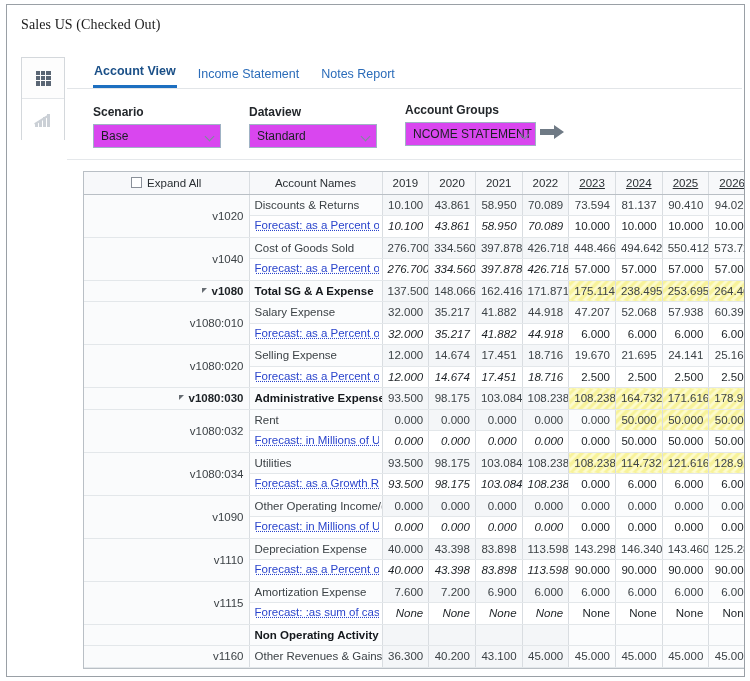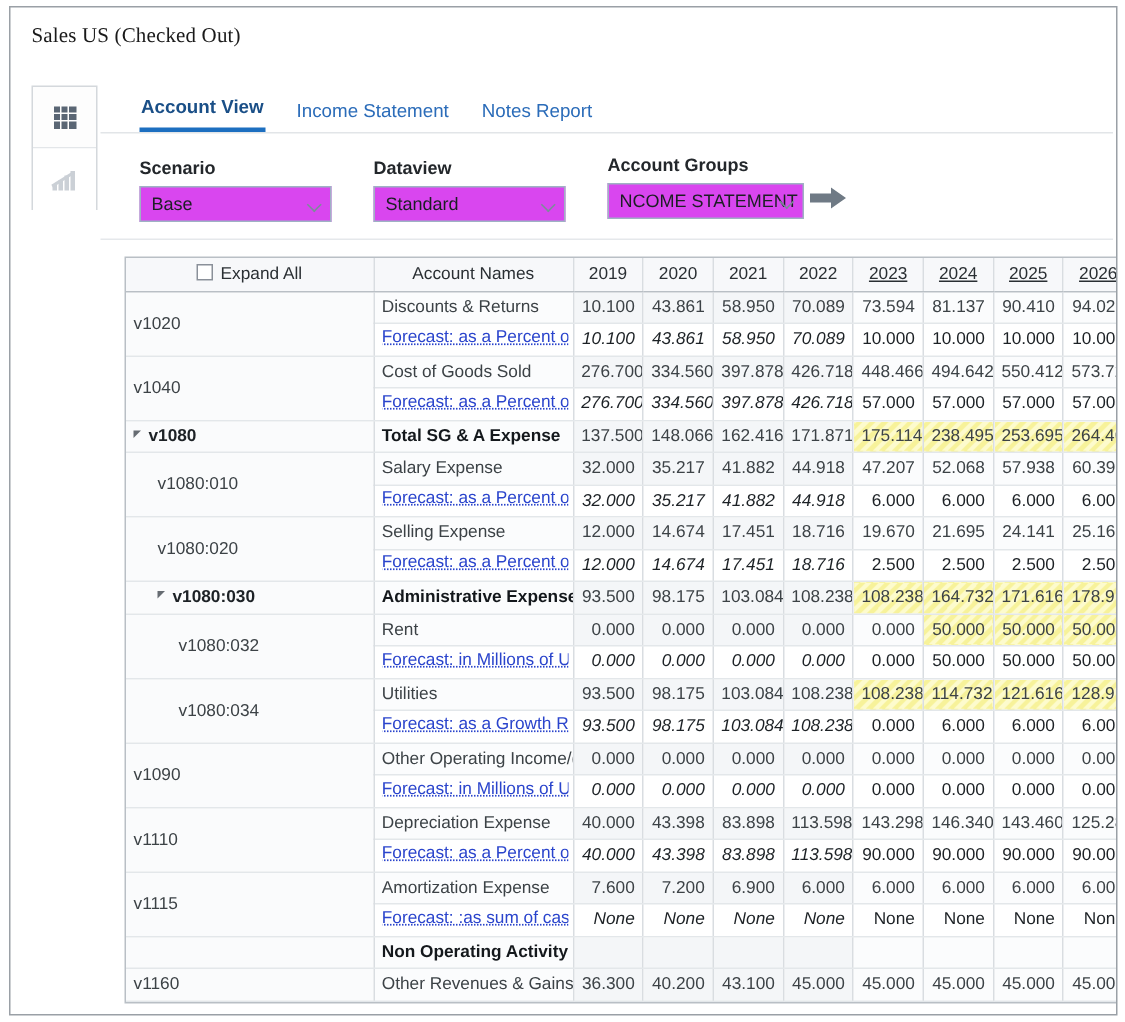--- a/index.html
+++ b/index.html
@@ -132,21 +132,21 @@
     border-bottom:1px solid #b9bfc5;
     height:22px;
   }
   th.yr-sel { background:#dcdcdc; color:#222; }
   th.yr-link { color:#2a5db0; text-decoration:underline; }
   col.c-code { width:165px; }
   col.c-name { width:133px; }
   col.c-yr   { width:46.7px; }
 
   td.code {
-    color:#31363a; text-align:left; padding-left:7px;
+    color:#31363a; text-align:right; padding-left:7px;
     background:#fafbfc;
     vertical-align:middle;
   }
   td.code.lvl1 { padding-left:21px; }
   td.code.lvl2 { padding-left:35px; }
   td.code.bold { font-weight:bold; color:#1d2226; }
   td.name { text-align:left; background:#fbfcfd; color:#2e3337; }
   td.name.bold { font-weight:bold; color:#14181c; }
   td.num { text-align:right; background:#fbfcfd; color:#4a5055; }
   td.num.hist { background:#f4f6f8; }

